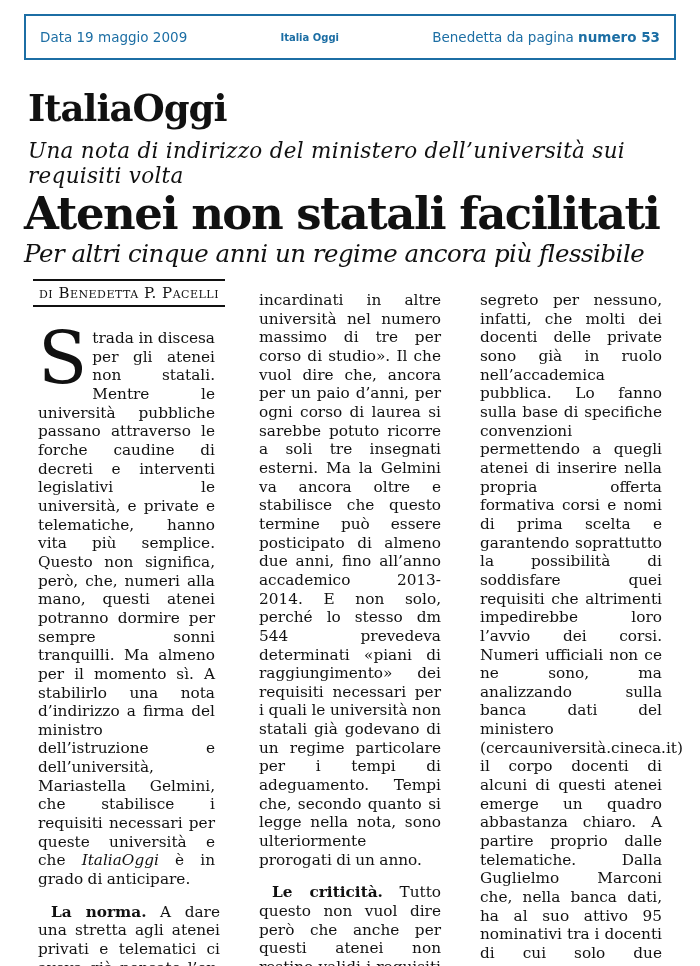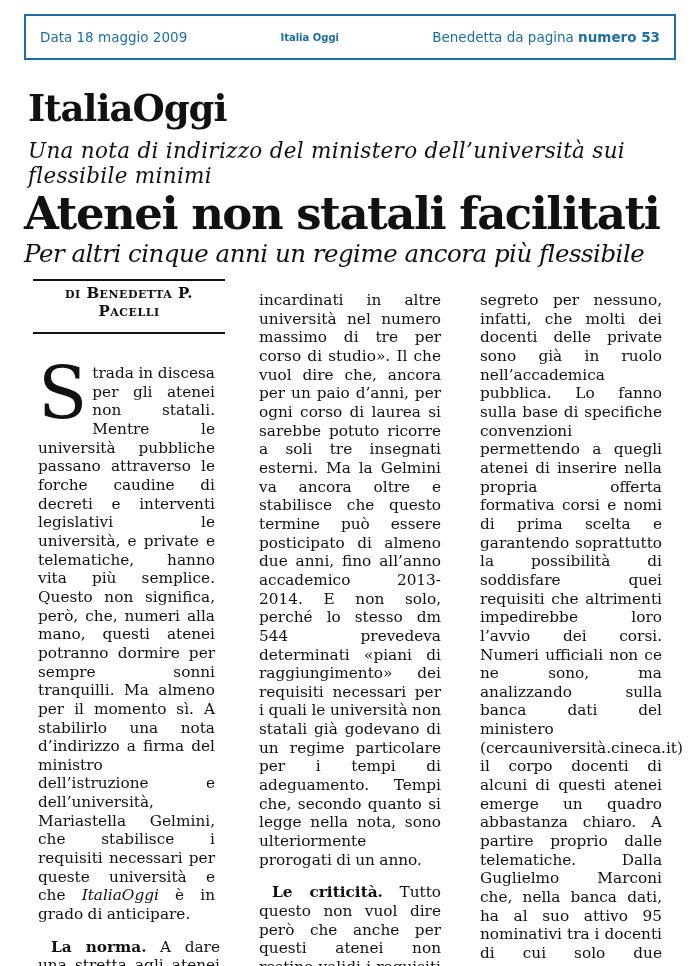--- a/index.html
+++ b/index.html
@@ -28,44 +28,44 @@
   .subheadline{margin:4px 24px 10px 24px;font-weight:normal;font-style:italic;
                font-size:24.5px;letter-spacing:-.5px;line-height:1.05;}
 
   
   .columns{display:flex;gap:11px;margin:6px 24px 0 24px;}
   .col{flex:1 1 0;min-width:0;}
   .col p{margin:14px;font-size:15.3px;line-height:1.22;text-align:justify;
          word-spacing:-.5px;}
   .col p.lead{text-indent:13px;}
   .col p.lead .leadin{font-weight:bold;}
-  .byline-box{width:91%;margin:2px auto 14px auto;border-top:2px solid #111;
+  .byline-box{width:91%;margin:2px auto 6px auto;border-top:2px solid #111;
               border-bottom:2px solid #111;text-align:center;
-              padding:3px 0 12px 0;font-weight:bold;font-variant:small-caps;
+              padding:3px 0 3px 0;font-weight:normal;font-variant:small-caps;
               font-size:15px;letter-spacing:.5px;}
   .dropcap{float:left;font-size:72px;line-height:.8;padding:2px 5px 0 0;
            font-weight:normal;}
 </style>
 </head>
 <body>
 
 <div class="page">
 
   <div class="clip-header">
-    <span class="left">Data 18 maggio 2009</span>
+    <span class="left">Data 19 maggio 2009</span>
     <span class="mid">Italia Oggi</span>
     <span class="right">
       <span>Benedetta da pagina</span>
       <b>numero 53</b>
     </span>
   </div>
 
   <div class="masthead">ItaliaOggi</div>
 
-  <div class="kicker">Una nota di indirizzo del ministero dell’università sui flessibile minimi</div>
+  <div class="kicker">Una nota di indirizzo del ministero dell’università sui requisiti volta</div>
 
   <h1 class="headline">Atenei non statali facilitati</h1>
 
   <div class="subheadline">Per altri cinque anni un regime ancora più flessibile</div>
 
   <div class="columns">
       <div class="col">
         <div class="byline-box">di Benedetta P. Pacelli</div>
         <p class="dropcap"><span class="dropcap">S</span><span>trada in discesa per gli atenei non statali. Mentre le università pubbliche passano attraverso le forche caudine di decreti e interventi legislativi le università, e private e telematiche, hanno vita più semplice. Questo non significa, però, che, numeri alla mano, questi atenei potranno dormire per sempre sonni tranquilli. Ma almeno per il momento sì. A stabilirlo una nota d’indirizzo a firma del ministro dell’istruzione e dell’università, Mariastella Gelmini, che stabilisce i requisiti necessari per queste università e che </span><span style="font-style: italic;">ItaliaOggi</span><span> è in grado di anticipare.</span></p>
         <p class="lead"><span class="leadin" style="font-weight: bold;">La norma.</span><span> A dare una stretta agli atenei privati e telematici ci aveva già pensato l’ex-ministro dell’università, Fabio Mussi, che, riprendendo a sua volta un provvedimento del predecessore Letizia Moratti, aveva stabilito (decreto 544/2007) che ai fini della verifica della sussistenza dei requisiti minimi, «non oltre l’anno accademico 2010/2011, per le università non statali si può tener conto dell’impegno didattico di docenti di ruolo</span></p>

